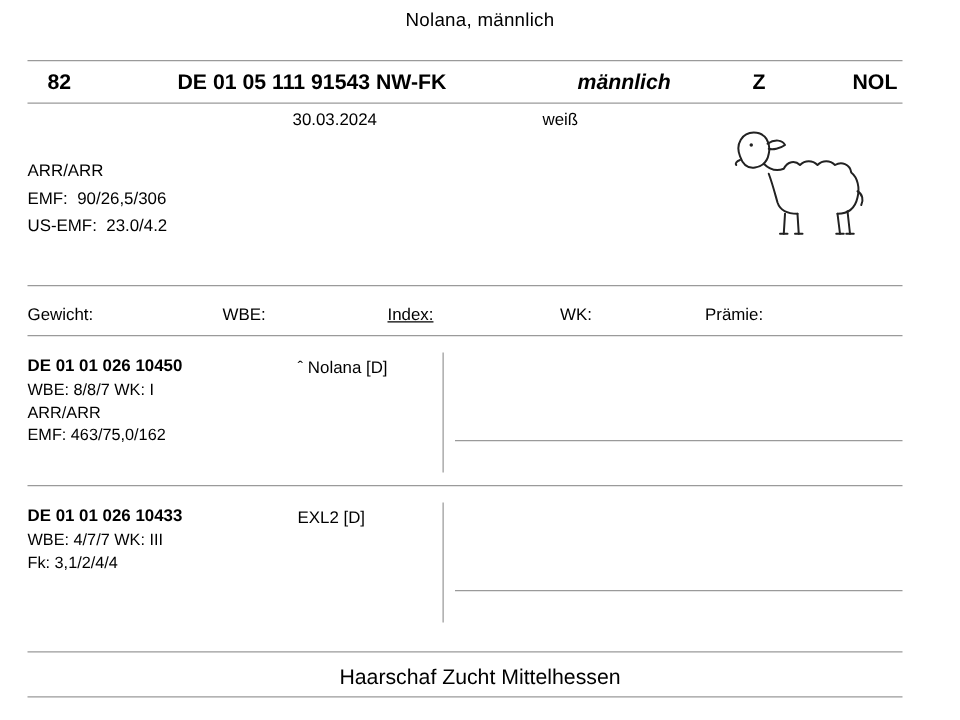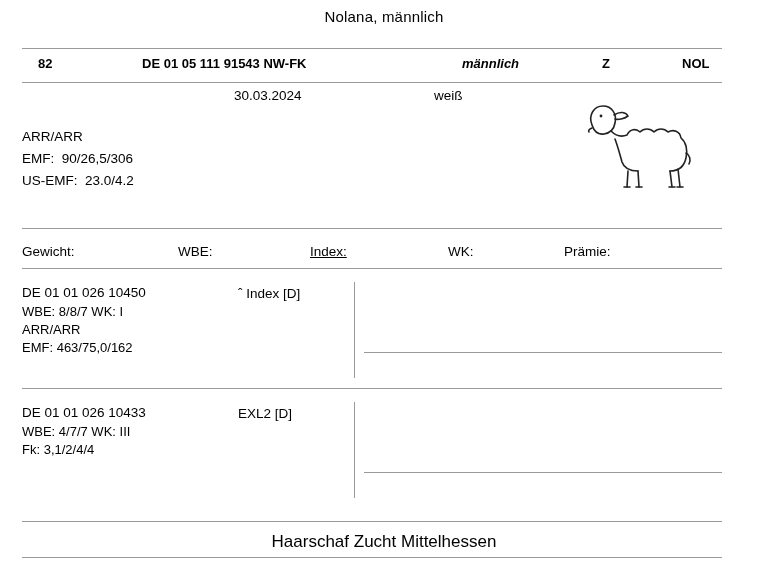--- a/index.html
+++ b/index.html
@@ -36,21 +36,21 @@
   .header-row {
     position: absolute;
     left: 22px;
     top: 56px;
     width: 700px;
     height: 24px;
   }
   .header-row .cell {
     position: absolute;
     font-weight: bold;
-    font-size: 13px;
+    font-size: 17px;
     white-space: nowrap;
   }
   .hdr-number { left: 16px; }
   .hdr-id { left: 120px; }
   .hdr-sex { left: 440px; font-weight: normal; font-size: 14.5px; font-style: italic; }
   .hdr-z { left: 580px; font-size: 15.5px; }
   .hdr-code { left: 660px; }
 
   .rule {
     position: absolute;
@@ -106,21 +106,21 @@
   .f-wk { left: 448px; }
   .f-praemie { left: 564px; }
 
   
   .ped {
     position: absolute;
     font-size: 13px;
     line-height: 18px;
   }
   .ped .pid {
-    font-weight: normal;
+    font-weight: bold;
     font-size: 13.5px;
     margin-bottom: 1px;
     text-align: right;
   }
   .ped-1 { left: 22px; top: 284px; }
   .ped-2 { left: 22px; top: 404px; }
 
   .sire-name {
     position: absolute;
     font-size: 13.5px;
@@ -232,21 +232,21 @@
   <div class="fieldrow f-praemie">Prämie:</div>
 
   <div class="rule rule-under-fields"></div>
 
   <div class="ped ped-1">
     <div class="pid">DE 01 01 026 10450</div>
     <div>WBE: 8/8/7 WK: I</div>
     <div>ARR/ARR</div>
     <div>EMF: 463/75,0/162</div>
   </div>
-  <div class="sire-name sire-1">ˆ Index [D]</div>
+  <div class="sire-name sire-1">ˆ Nolana [D]</div>
   <div class="vrule vrule-1"></div>
   <div class="short-rule sr-1"></div>
 
   <div class="rule rule-mid"></div>
 
   <div class="ped ped-2">
     <div class="pid">DE 01 01 026 10433</div>
     <div>WBE: 4/7/7 WK: III</div>
     <div>Fk: 3,1/2/4/4</div>
   </div>

